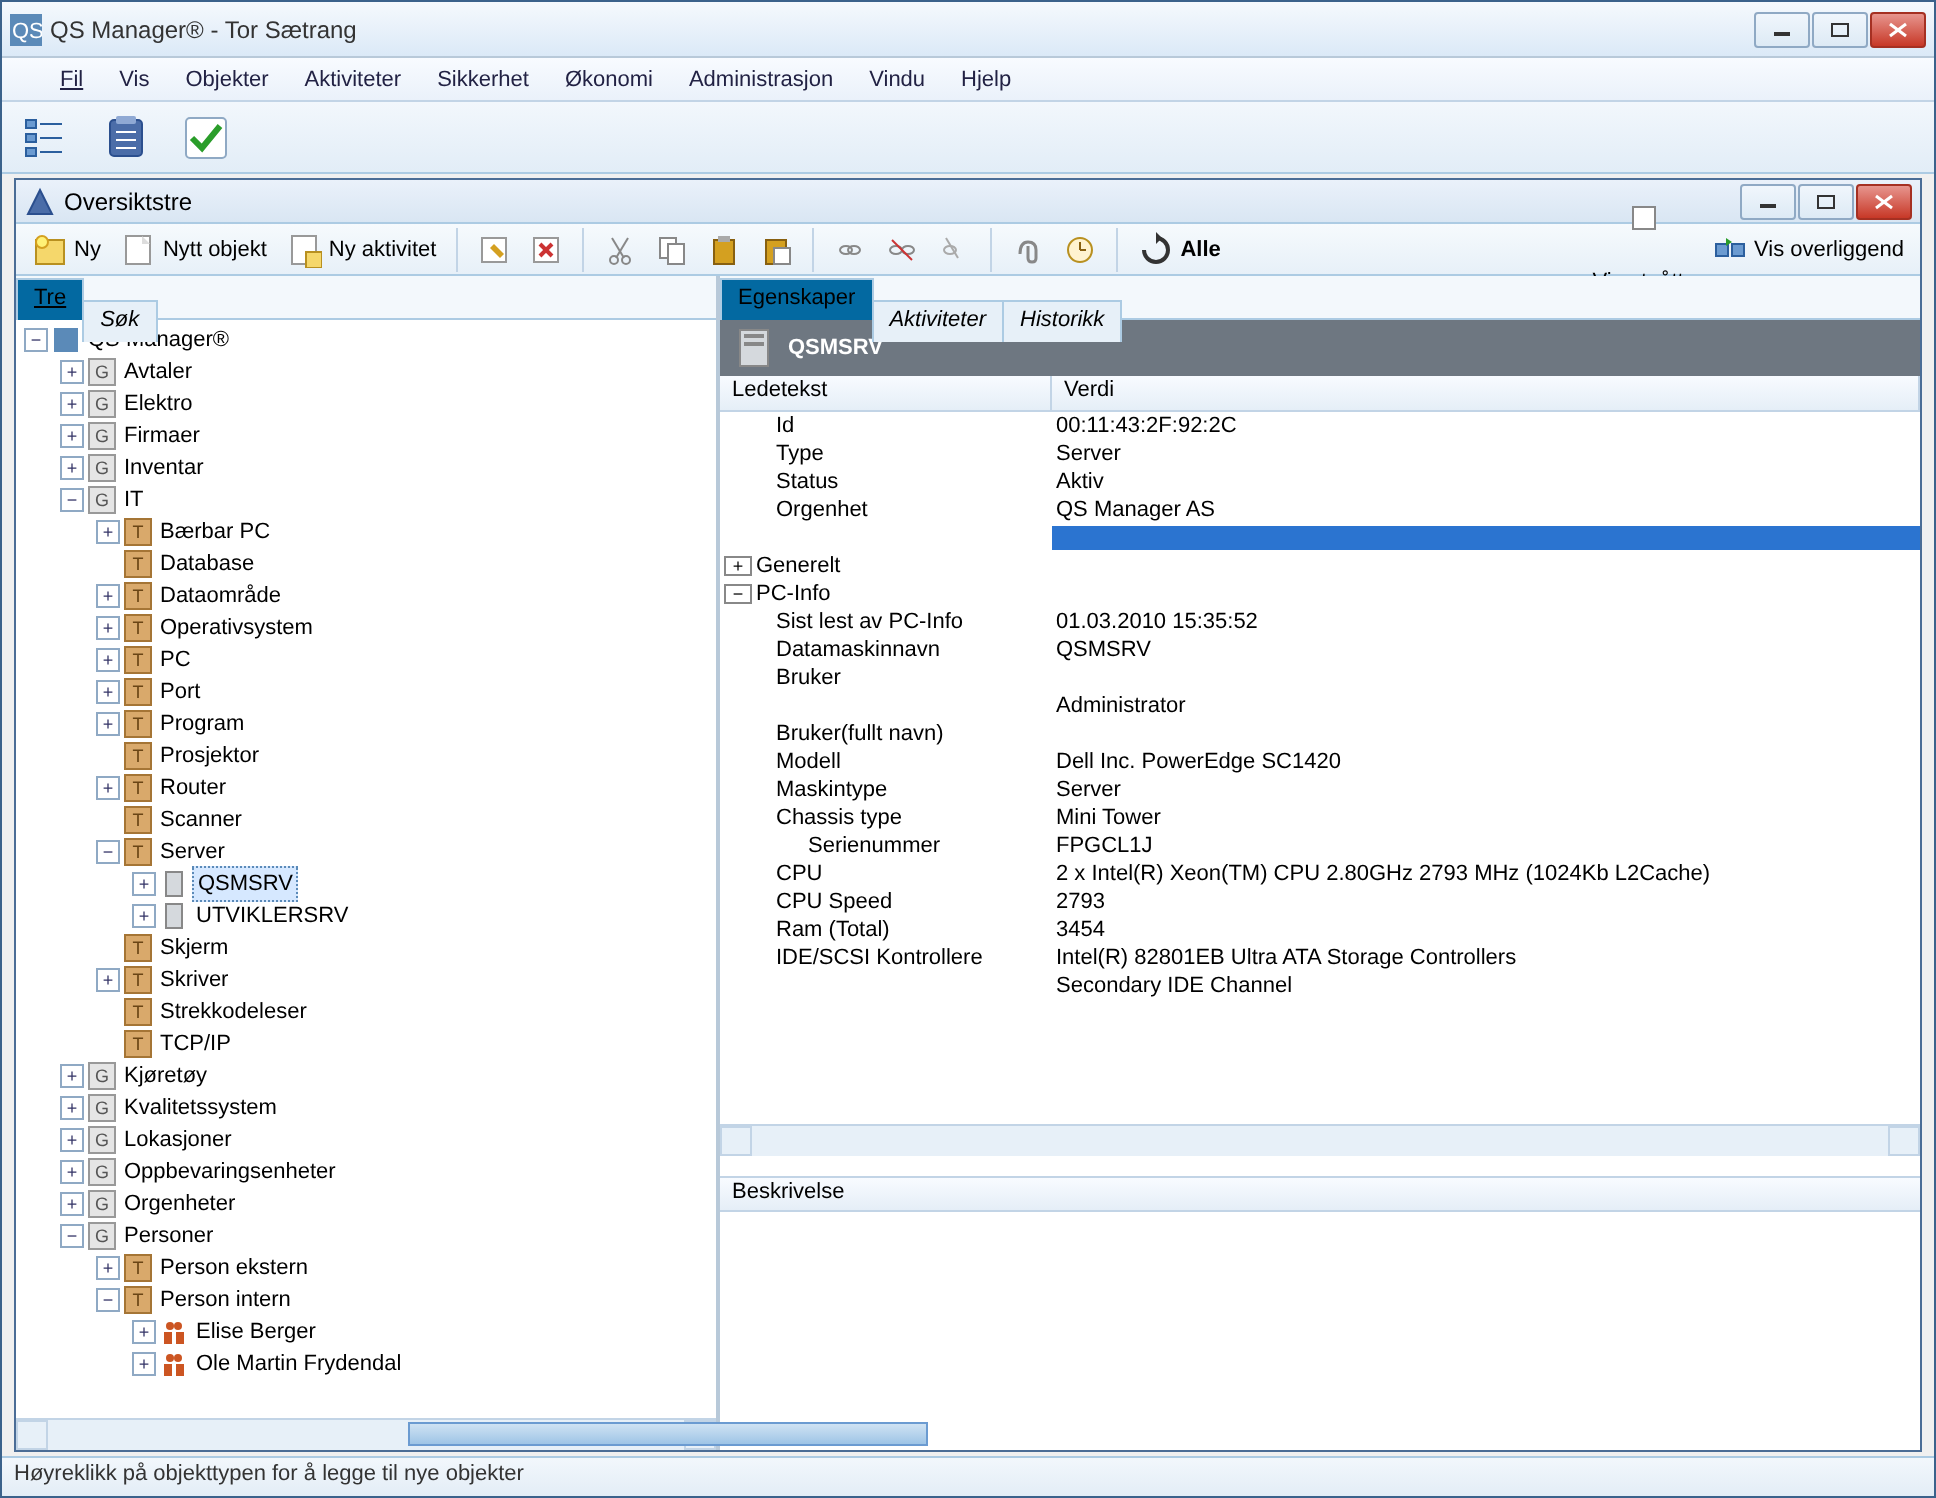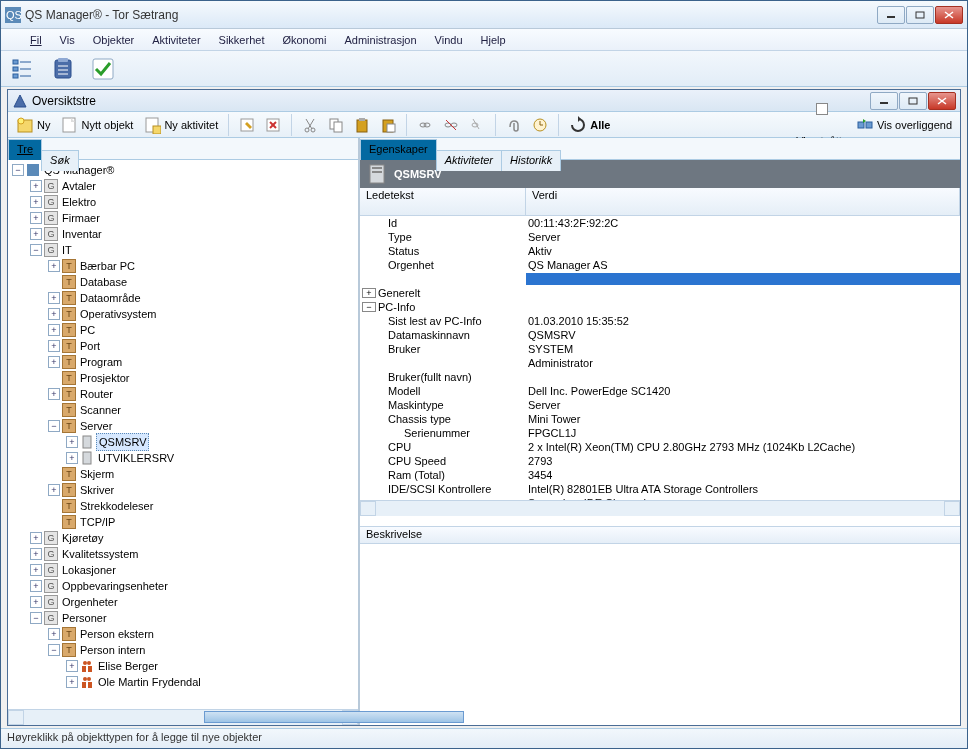--- a/index.html
+++ b/index.html
@@ -35,25 +35,25 @@
 .expander.none { border: none; visibility: hidden; }
 .type-ico { width: 14px; height: 14px; display: inline-flex; align-items: center; justify-content: center; margin-right: 2px; flex-shrink: 0; font-size: 9px; }
 .type-g { background: #e5e5e5; border: 1px solid #999; color: #555; }
 .type-t { background: #d9a96b; border: 1px solid #a57535; color: #6a4515; }
 .type-person { color: #c52; }
 .node-label { padding: 0 2px; }
 .node-label.selected { background: #d6e8ff; border: 1px dotted #5b8ab8; }
 .right-pane { flex: 1; display: flex; flex-direction: column; min-width: 0; }
 .prop-tabs { height: 22px; background: #f3f8fc; border-bottom: 1px solid #accbe3; display: flex; }
 .prop-header { height: 28px; background: #6e7781; color: #fff; display: flex; align-items: center; padding: 0 6px; gap: 6px; font-size: 14px; font-weight: bold; }
-.grid-header { height: 28px; display: flex; border-bottom: 1px solid #c2d4e6; background: linear-gradient(#f8fbff, #e5eef7); }
+.grid-header { height: 18px; display: flex; border-bottom: 1px solid #c2d4e6; background: linear-gradient(#f8fbff, #e5eef7); }
 .grid-header .col { padding: 1px 6px; border-right: 1px solid #c2d4e6; }
 .col-label { width: 166px; flex-shrink: 0; }
 .col-value { flex: 1; }
-.prop-grid { height: 284px; overflow: auto; background: #fff; position: relative; }
+.prop-grid { height: 356px; overflow: auto; background: #fff; position: relative; }
 .prow { display: flex; height: 14px; align-items: center; }
 .prow .pexp { width: 14px; display: inline-flex; align-items: center; justify-content: center; font-size: 9px; border: 1px solid #888; height: 10px; margin-left: 2px; }
 .prow .plabel { width: 166px; flex-shrink: 0; display: flex; align-items: center; }
 .prow .pval { flex: 1; padding-left: 2px; }
 .prow.hlrow .pval { background: #2b74d0; color: #fff; }
 .desc-label { height: 18px; background: linear-gradient(#f8fbff, #e5eef7); border-top: 1px solid #c2d4e6; border-bottom: 1px solid #c2d4e6; padding: 1px 6px; margin-top: 10px; }
 .desc-area { flex: 1; background: #fff; }
 .statusbar { position: absolute; bottom: 0; left: 0; right: 0; height: 20px; background: linear-gradient(#f2f7fc, #e3edf6); border-top: 1px solid #accbe3; padding: 2px 6px; color: #333; }
 .chk { display: flex; align-items: center; gap: 20px; flex-direction: column; }
 .chk-box { width: 12px; height: 12px; border: 1px solid #888; background: #fff; }
@@ -627,21 +627,20 @@
           <div class="prow">
               <div class="plabel">
                 <span style="padding-left:28px;">Datamaskinnavn</span>
               </div>
               <div class="pval">QSMSRV</div>
             </div>
           <div class="prow">
               <div class="plabel">
                 <span style="padding-left:28px;">Bruker</span>
               </div>
-              <div class="pval">SYSTEM</div>
             </div>
           <div class="prow">
               <div class="plabel">
                 <span style="padding-left:28px;"></span>
               </div>
               <div class="pval">Administrator</div>
             </div>
           <div class="prow">
               <div class="plabel">
                 <span style="padding-left:28px;">Bruker(fullt navn)</span>

